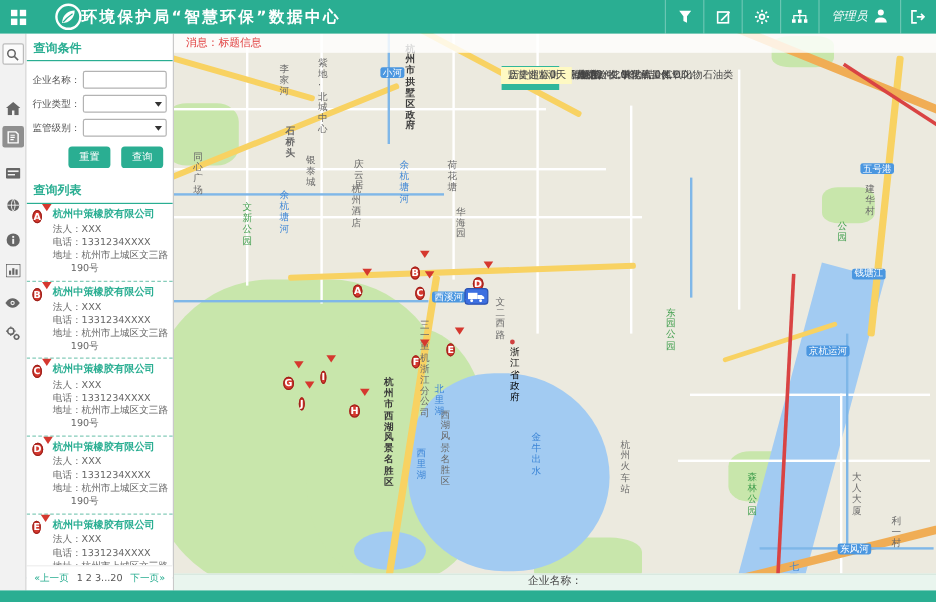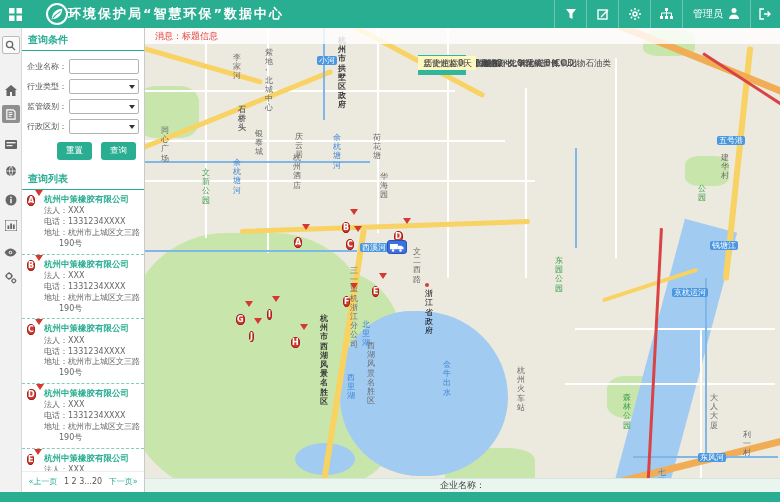--- a/index.html
+++ b/index.html
@@ -6,21 +6,21 @@
   html,body { width:780px; height:502px; overflow:hidden; }
   body { font-family:"DejaVu Sans","Liberation Sans",sans-serif; background:#fff; position:relative; }
 
   
   .topbar { position:absolute; top:0; left:0; right:0; height:28px; background:#2aae92; display:flex; align-items:center; color:#fff; z-index:20; }
   .grid-btn { width:30px; height:28px; display:flex; align-items:center; justify-content:center; cursor:pointer; }
   .logo { width:22px; height:22px; border:2px solid #fff; border-radius:50%; margin-left:16px; display:flex; align-items:center; justify-content:center; }
   .app-title { font-size:13px; font-weight:bold; letter-spacing:2px; white-space:nowrap; }
   .top-right { margin-left:auto; display:flex; align-items:center; height:100%; }
   .tr-icon { width:32px; height:100%; display:flex; align-items:center; justify-content:center; border-left:1px solid rgba(255,255,255,.3); cursor:pointer; }
-  .admin-box { display:flex; align-items:center; gap:5px; padding:0 10px; border-left:1px solid rgba(255,255,255,.3); height:100%; cursor:pointer; font-size:10px; }
+  .admin-box { display:flex; align-items:center; gap:5px; padding:0 10px; border-left:1px solid rgba(255,255,255,.3); height:100%; cursor:pointer; font-size:10px;font-style:italic; }
   .logout-box { width:30px; height:100%; display:flex; align-items:center; justify-content:center; border-left:1px solid rgba(255,255,255,.3); cursor:pointer; }
 
   
   .rail { position:absolute; top:28px; left:0; width:22px; bottom:10px; background:#f2f2f2; border-right:1px solid #d8d8d8; display:flex; flex-direction:column; align-items:center; z-index:15; }
   .rail-ic { width:16px; height:16px; color:#666; display:flex; align-items:center; justify-content:center; cursor:pointer; flex-shrink:0; }
   .rail-ic.boxed { border:1px solid #bbb; background:#fbfbfb; border-radius:2px; width:18px; height:18px; margin-top:8px; }
   .rail-ic.active { background:#8f8f8f; color:#fff; border-radius:2px; width:18px; height:18px; }
 
   
   .panel { position:absolute; top:28px; left:22px; width:123px; bottom:10px; background:#fff; border-right:1px solid #c9c9c9; overflow:hidden; z-index:14; }
@@ -237,26 +237,20 @@
       <input class="finput" value="" style="">
     </div>
     <div class="frow">
       <span class="flabel">行业类型：</span>
       <div class="fselect">
           <span class="caret"></span>
         </div>
     </div>
     <div class="frow">
       <span class="flabel">监管级别：</span>
-      <div class="fselect">
-          <span class="caret"></span>
-        </div>
-    </div>
-    <div class="frow">
-      <span class="flabel">行政区划：</span>
       <div class="fselect">
           <span class="caret"></span>
         </div>
     </div>
     <div class="btn-row">
       <button class="btn">重置</button>
       <button class="btn">查询</button>
     </div>
   </div>
 
@@ -401,21 +395,21 @@
 名胜区</div>
       <div class="map-label lab-water" style="left: 202px; top: 345px;">西里湖</div>
       <div class="map-label lab-water" style="left: 298px; top: 332px;">金牛出水</div>
       <div class="map-label lab-poi" style="left: 372px; top: 338px;">杭州火车站</div>
       <div class="map-label lab-park" style="left: 478px; top: 365px;">森林公园</div>
       <div class="map-label lab-poi" style="left: 565px; top: 365px;">大人大厦</div>
       <div class="map-label lab-poi" style="left: 598px; top: 402px;">利一村</div>
       <div class="map-label lab-water-badge" style="left: 553px; top: 425px;">东风河</div>
       <div class="map-label lab-water" style="left: 513px; top: 440px;">七甲闸河</div>
       <div class="map-label lab-water-badge" style="left: 527px; top: 260px;">京杭运河</div>
-      <div class="map-label lab-water-badge" style="left: 565px; top: 213px; font-family: Liberation Mono, monospace;">钱塘江</div>
+      <div class="map-label lab-water-badge" style="left: 565px; top: 196px; font-family: Liberation Mono, monospace;">钱塘江</div>
       <div class="map-label lab-water-badge" style="left: 572px; top: 108px;">五号港</div>
       <div class="map-label lab-poi" style="left: 576px; top: 125px;">建华村</div>
       <div class="map-label lab-park" style="left: 553px; top: 156px;">公园</div>
     </div>
   <div>
       <div class="pin" style="left: 149px; top: 202px;"><span class="pin-head">A</span><span class="pin-tail"></span></div>
       <div class="pin" style="left: 197px; top: 187px;"><span class="pin-head">B</span><span class="pin-tail"></span></div>
       <div class="pin" style="left: 201px; top: 204px;"><span class="pin-head">C</span><span class="pin-tail"></span></div>
       <div class="pin" style="left: 249px; top: 196px;"><span class="pin-head">D</span><span class="pin-tail"></span></div>
       <div class="pin" style="left: 227px; top: 251px;"><span class="pin-head">E</span><span class="pin-tail"></span></div>

